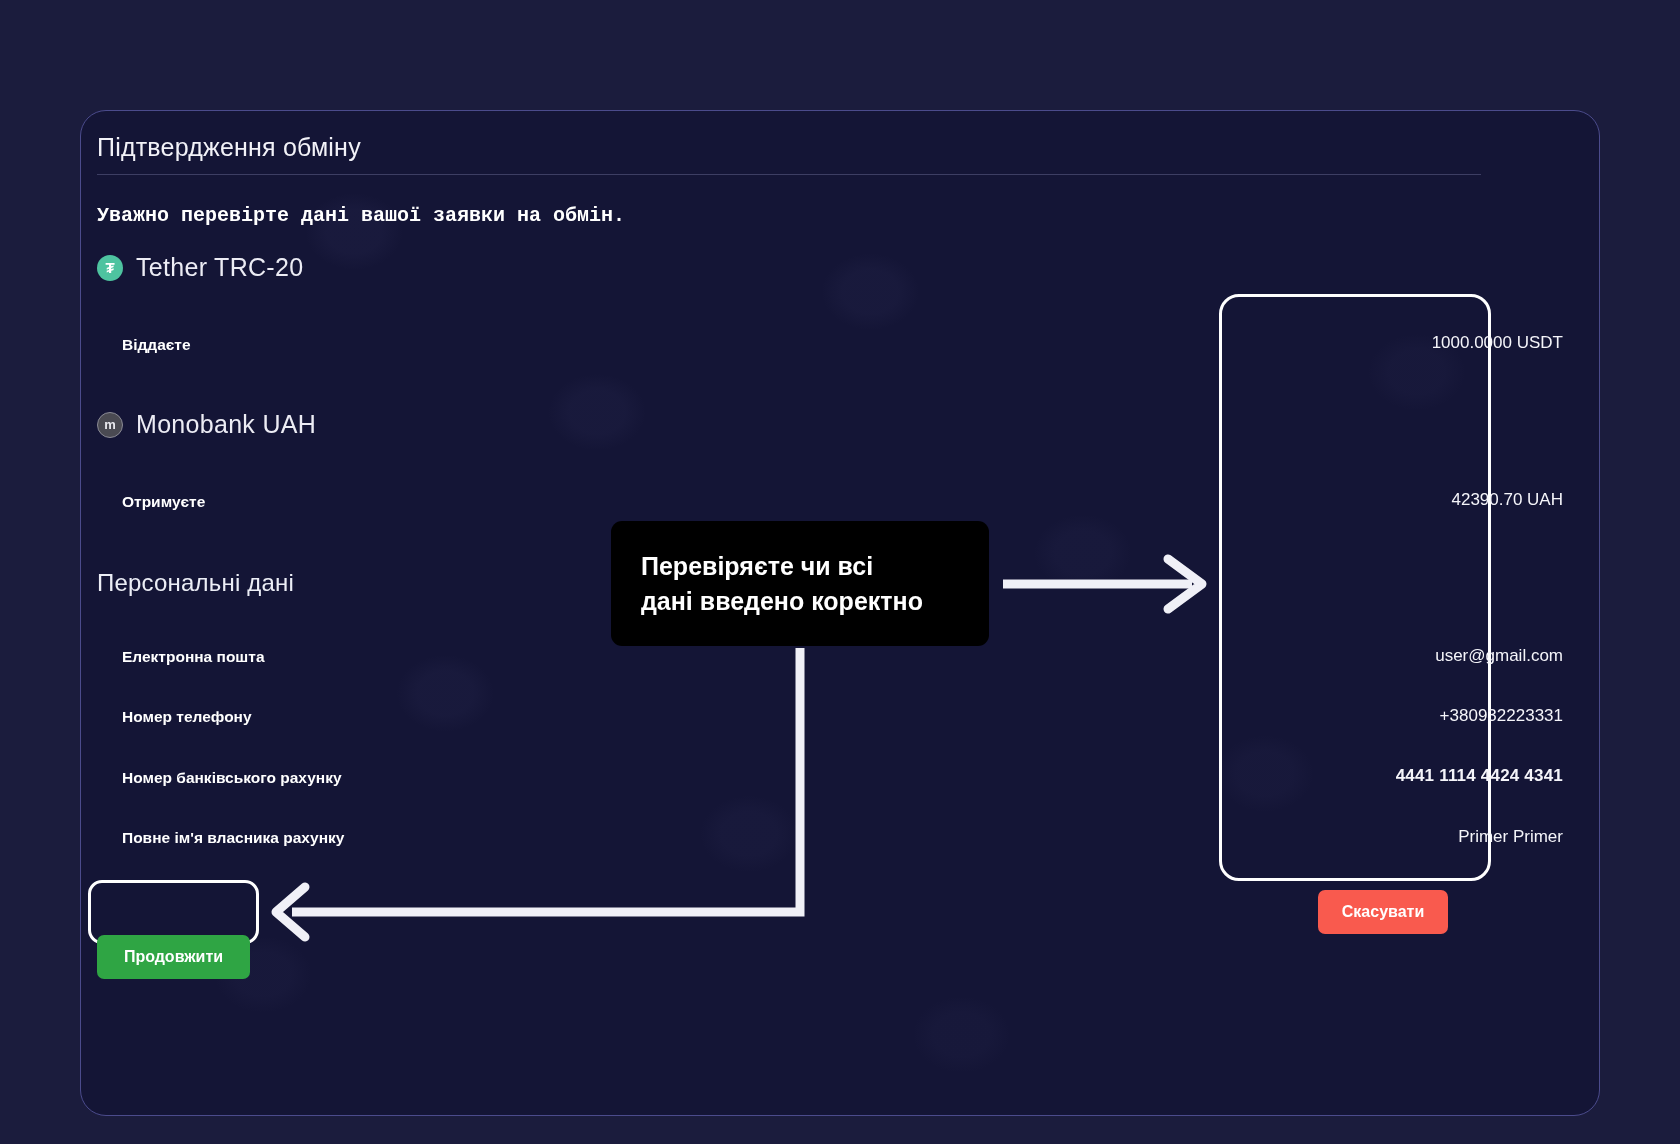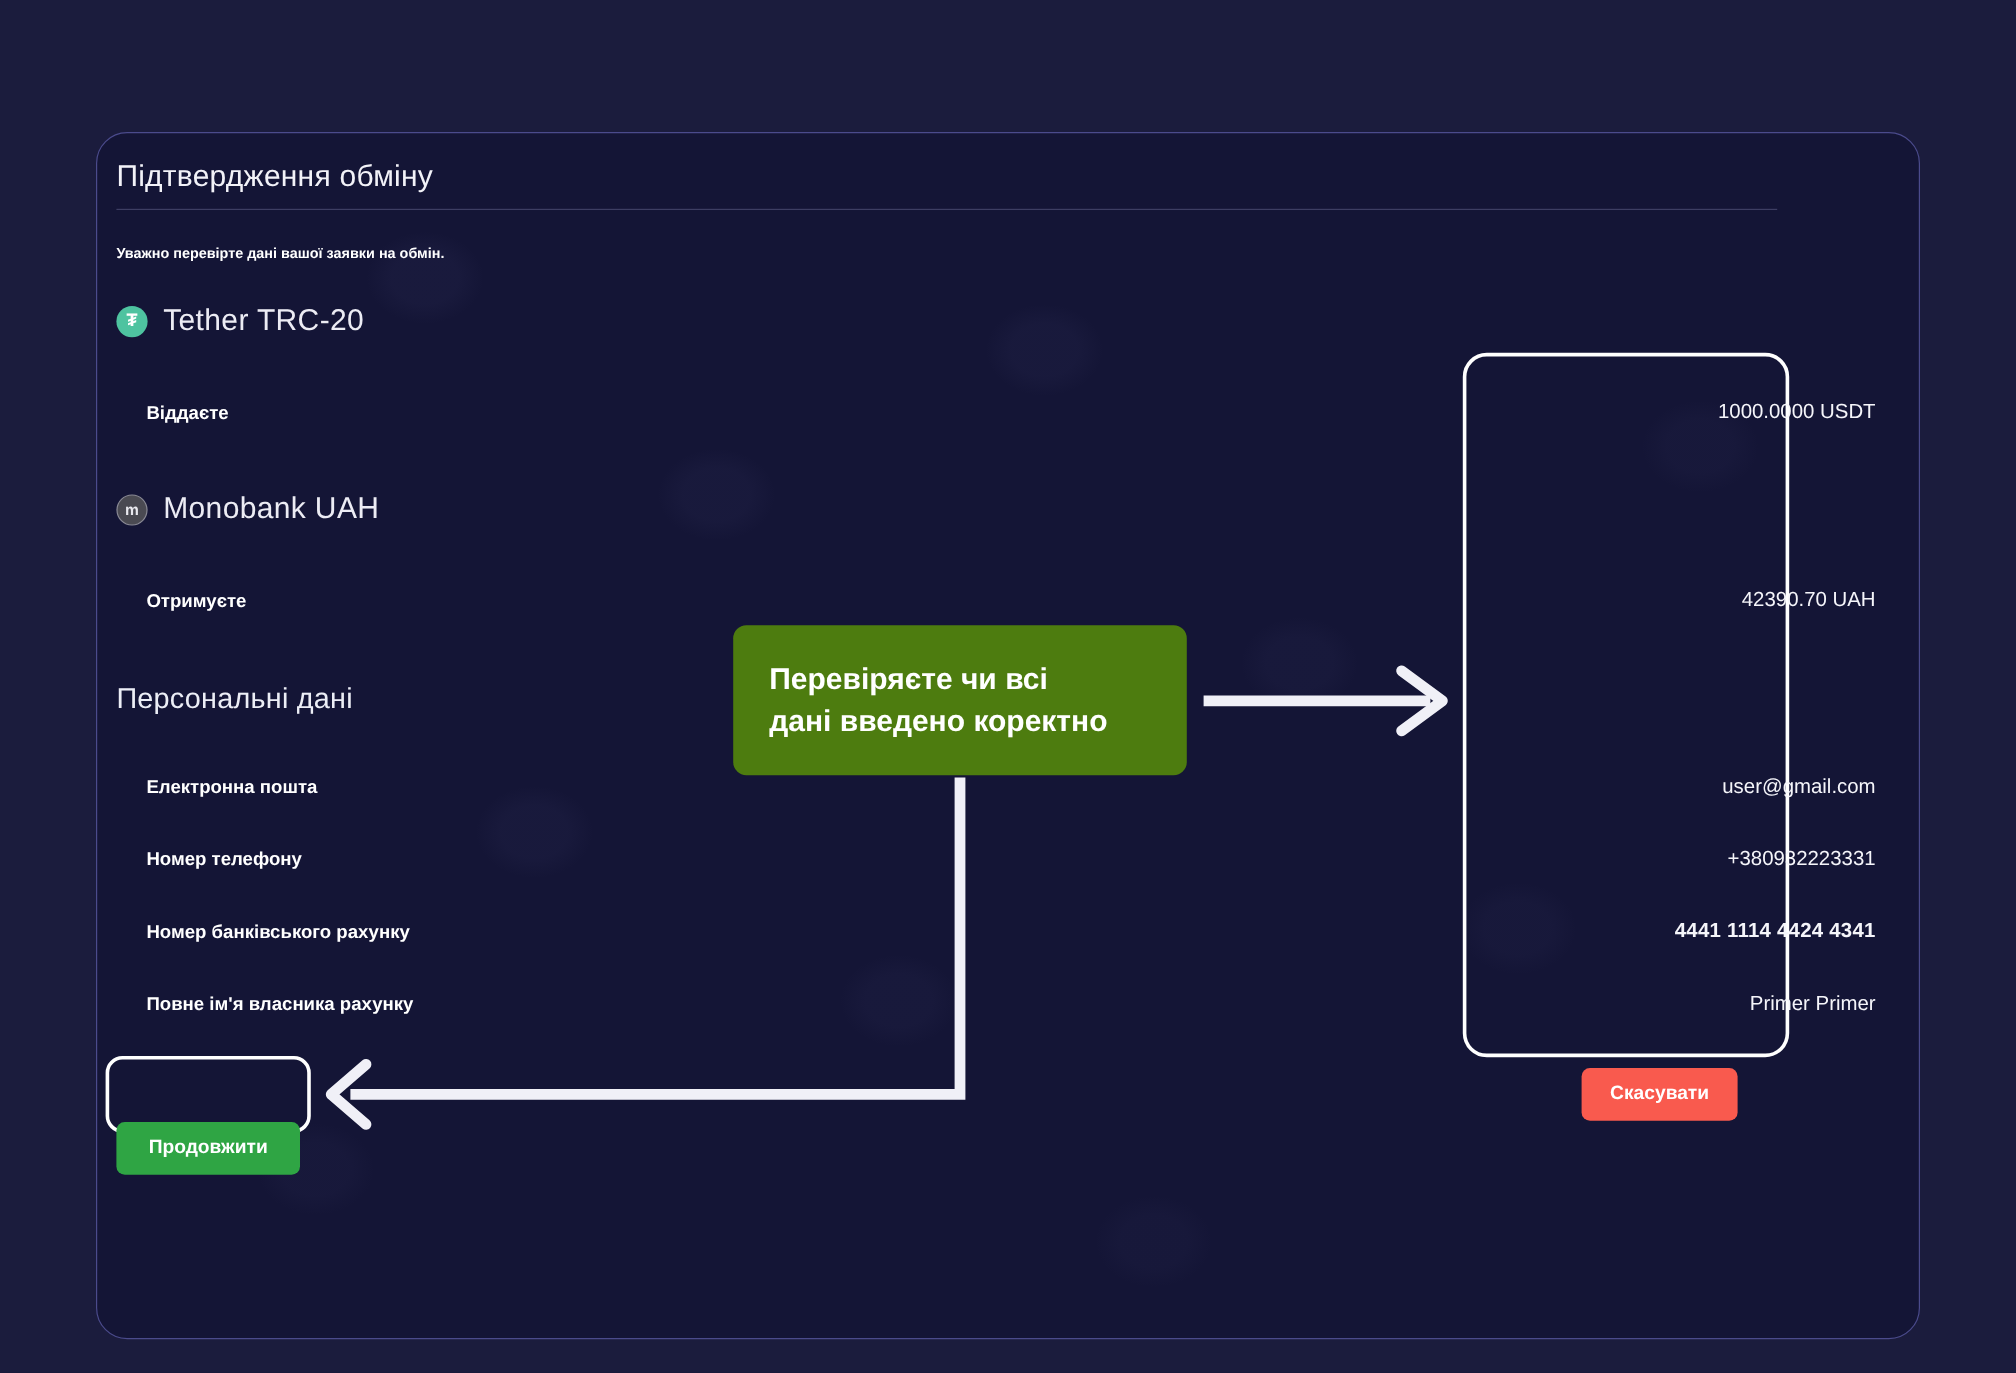--- a/index.html
+++ b/index.html
@@ -55,23 +55,24 @@
     top: 63px;
     width: 1384px;
     height: 1px;
     background: #3d3e63;
   }
 
   .card-subtitle {
     position: absolute;
     left: 16px;
     top: 93px;
-    font-size: 12px;
-    font-weight: bold;
-    color: #ffffff;
+    font-size: 20px;
+    font-weight: bold;
+    color: #ffffff;
+    font-family: Liberation Mono, monospace;
   }
 
   
   .asset-row {
     position: absolute;
     left: 16px;
     display: flex;
     align-items: center;
     gap: 13px;
   }
@@ -190,21 +191,21 @@
     cursor: pointer;
   }
 
   
   .callout {
     position: absolute;
     left: 611px;
     top: 521px;
     width: 378px;
     height: 125px;
-    background: #4d7c0f;
+    background: #000000;
     border-radius: 11px;
     display: flex;
     flex-direction: column;
     justify-content: center;
     padding: 0 30px;
   }
   .callout-line {
     font-size: 25px;
     font-weight: bold;
     color: #ffffff;

